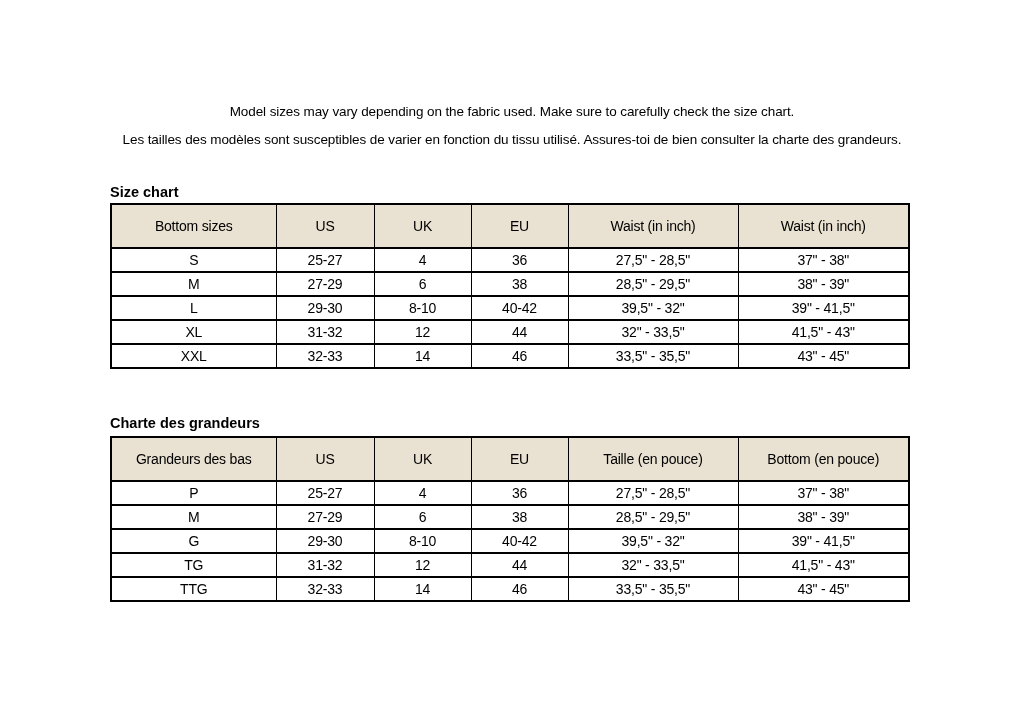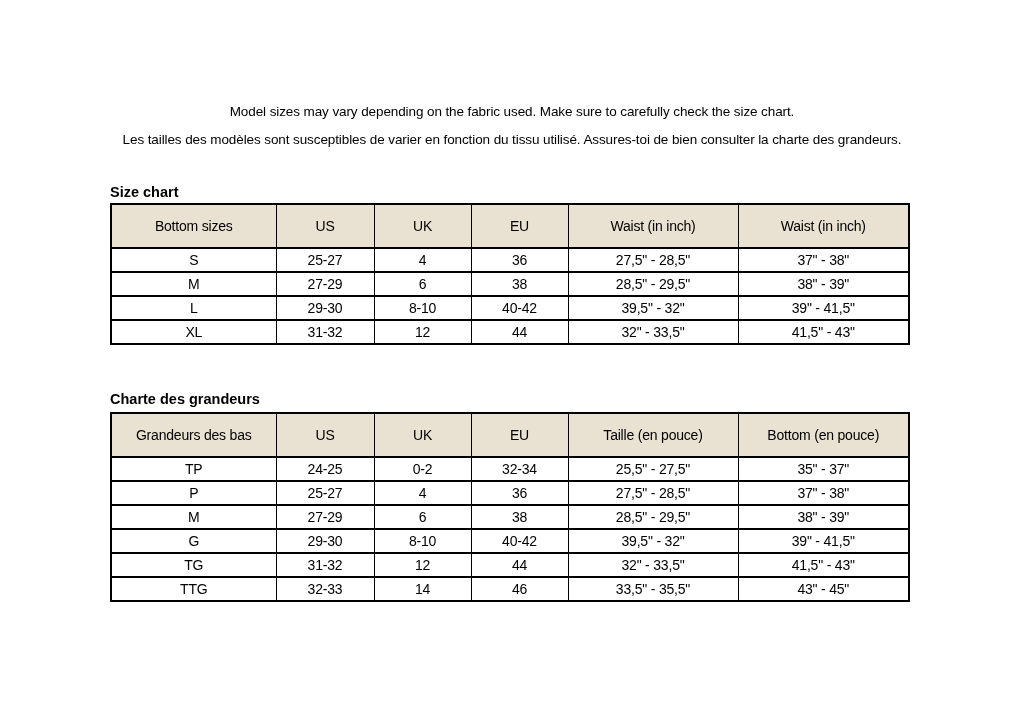--- a/index.html
+++ b/index.html
@@ -125,20 +125,28 @@
         <td>39" - 41,5"</td>
       </tr>
       <tr>
         <td>XL</td>
         <td>31-32</td>
         <td>12</td>
         <td>44</td>
         <td>32" - 33,5"</td>
         <td>41,5" - 43"</td>
       </tr>
+      <tr>
+        <td>XXL</td>
+        <td>32-33</td>
+        <td>14</td>
+        <td>46</td>
+        <td>33,5" - 35,5"</td>
+        <td>43" - 45"</td>
+      </tr>
     </tbody>
 </table>
 
 <h3 class="table-title title-fr">Charte des grandeurs</h3>
 
 <table class="size-table table-fr">
   <colgroup>
     <col class="c1">
       <col class="c2">
       <col class="c3">
@@ -151,28 +159,20 @@
         <th>Grandeurs des bas</th>
         <th>US</th>
         <th>UK</th>
         <th>EU</th>
         <th>Taille (en pouce)</th>
         <th>Bottom (en pouce)</th>
       </tr>
     </thead>
   <tbody>
       <tr>
-        <td>TP</td>
-        <td>24-25</td>
-        <td>0-2</td>
-        <td>32-34</td>
-        <td>25,5" - 27,5"</td>
-        <td>35" - 37"</td>
-      </tr>
-      <tr>
         <td>P</td>
         <td>25-27</td>
         <td>4</td>
         <td>36</td>
         <td>27,5" - 28,5"</td>
         <td>37" - 38"</td>
       </tr>
       <tr>
         <td>M</td>
         <td>27-29</td>

